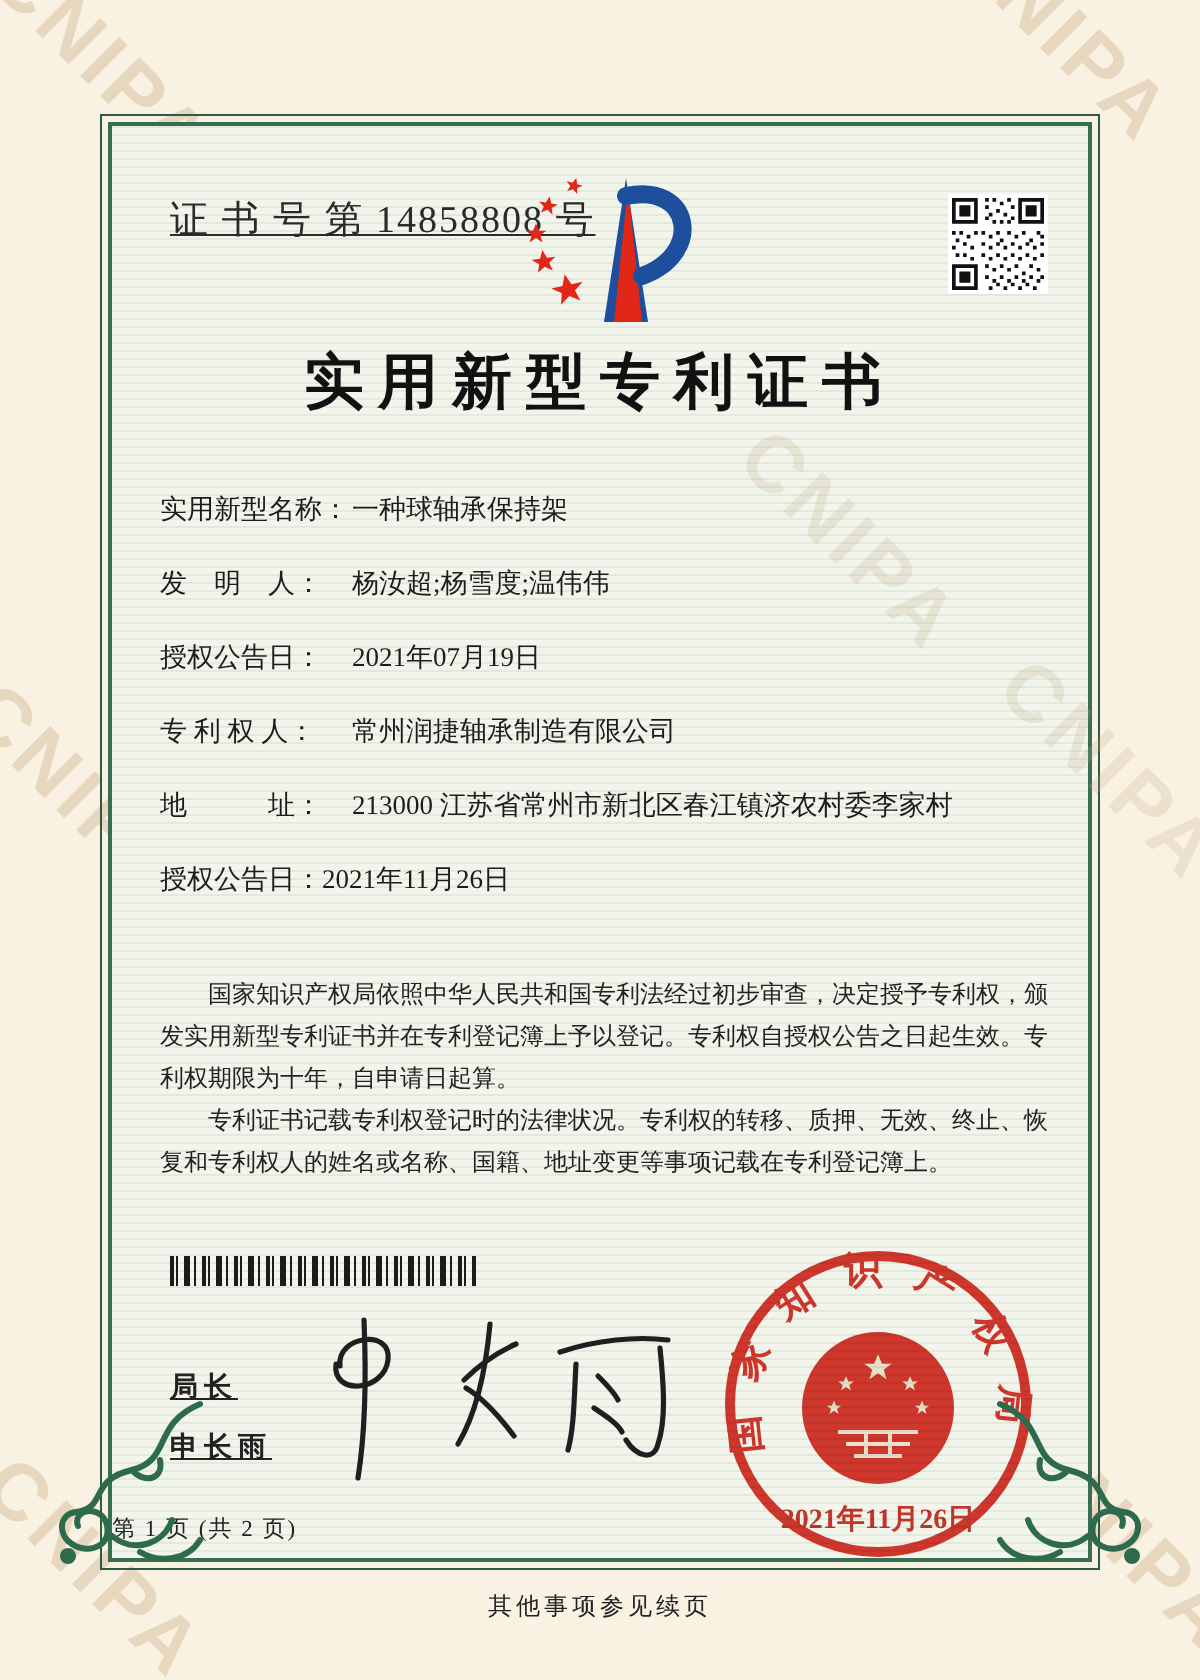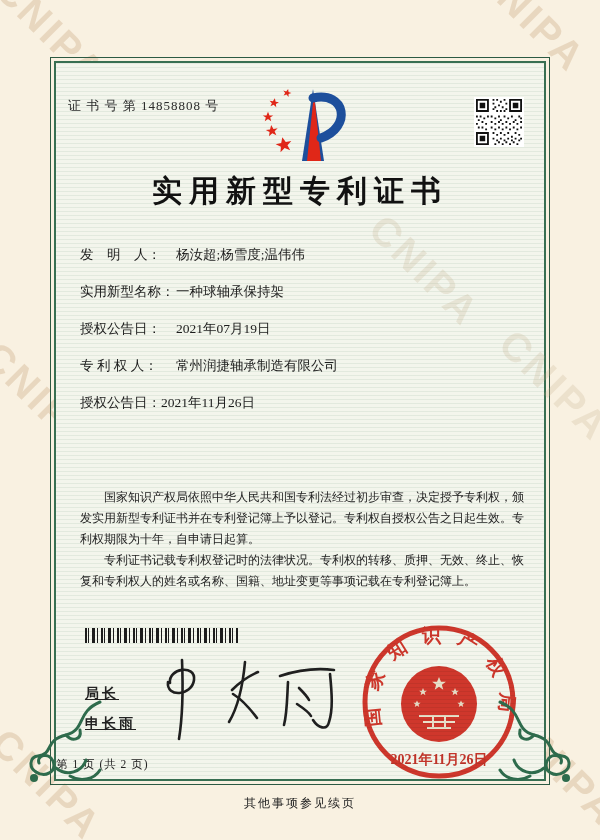--- a/index.html
+++ b/index.html
@@ -25,21 +25,21 @@
   }
   .frame-inner{
     position:relative;width:100%;height:100%;box-sizing:border-box;
     border:2px solid #386f52;
     background:#f3f5ec;
     background-image:repeating-linear-gradient(180deg,
       rgba(110,155,125,.13) 0 1px, rgba(255,255,255,0) 1px 4px);
   }
   
   .cert-no{
-    position:absolute;left:12px;top:34px;font-size:13px;letter-spacing:1px;color:#2a2a2a;
+    position:absolute;left:29px;top:34px;font-size:19px;letter-spacing:1px;color:#2a2a2a;text-decoration:underline;
   }
   .logo{position:absolute;left:194px;top:20px;}
   .qr{position:absolute;left:418px;top:34px;width:50px;height:50px;background:#fff;padding:2px;box-sizing:border-box;}
   .title{
     position:absolute;left:0;top:108px;width:100%;text-align:center;
     font-size:30px;font-weight:bold;letter-spacing:7px;color:#111;
   }
   
   .fields{position:absolute;left:24px;right:24px;top:180px;font-size:13.5px;}
   .field-row{margin-bottom:14px;line-height:23px;white-space:nowrap;}
@@ -123,30 +123,33 @@
         M1,15h1v1h-1zM3,15h1v1h-1zM5,16h1v1h-1zM8,15h1v1h-1zM10,16h1v1h-1zM12,15h1v1h-1zM14,16h1v1h-1zM16,15h1v1h-1zM18,16h1v1h-1zM20,15h1v1h-1zM22,16h1v1h-1zM24,15h1v1h-1z
         M9,18h1v1h-1zM11,19h1v1h-1zM13,18h1v1h-1zM15,19h1v1h-1zM17,18h1v1h-1zM19,20h1v1h-1zM21,18h1v1h-1zM23,19h1v1h-1z
         M9,21h1v1h-1zM11,22h1v1h-1zM13,21h1v1h-1zM15,22h1v1h-1zM17,21h1v1h-1zM19,22h1v1h-1zM21,21h1v1h-1zM23,22h1v1h-1z
         M10,24h1v1h-1zM12,23h1v1h-1zM14,24h1v1h-1zM16,23h1v1h-1zM18,24h1v1h-1zM20,23h1v1h-1zM22,24h1v1h-1zM24,21h1v1h-1z"></path>
     </svg>
 
     <div class="title">实用新型专利证书</div>
 
     <div class="fields">
       <div class="field-row">
+        <span class="lbl">实用新型名称：</span><span>一种球轴承保持架</span>
+      </div>
+      <div class="field-row">
         <span class="lbl">发　明　人：</span><span>杨汝超;杨雪度;温伟伟</span>
       </div>
       <div class="field-row">
-        <span class="lbl">实用新型名称：</span><span>一种球轴承保持架</span>
-      </div>
-      <div class="field-row">
         <span class="lbl">授权公告日：</span><span>2021年07月19日</span>
       </div>
       <div class="field-row">
         <span class="lbl">专 利 权 人：</span><span>常州润捷轴承制造有限公司</span>
+      </div>
+      <div class="field-row">
+        <span class="lbl">地　　　址：</span><span>213000 江苏省常州市新北区春江镇济农村委李家村</span>
       </div>
       <div class="grant-row">
         <span><span>授权公告日：</span><span>2021年11月26日</span></span>
       </div>
     </div>
 
     <div class="paras">
       <p>国家知识产权局依照中华人民共和国专利法经过初步审查，决定授予专利权，颁发实用新型专利证书并在专利登记簿上予以登记。专利权自授权公告之日起生效。专利权期限为十年，自申请日起算。</p>
       <p>专利证书记载专利权登记时的法律状况。专利权的转移、质押、无效、终止、恢复和专利权人的姓名或名称、国籍、地址变更等事项记载在专利登记簿上。</p>
     </div>

